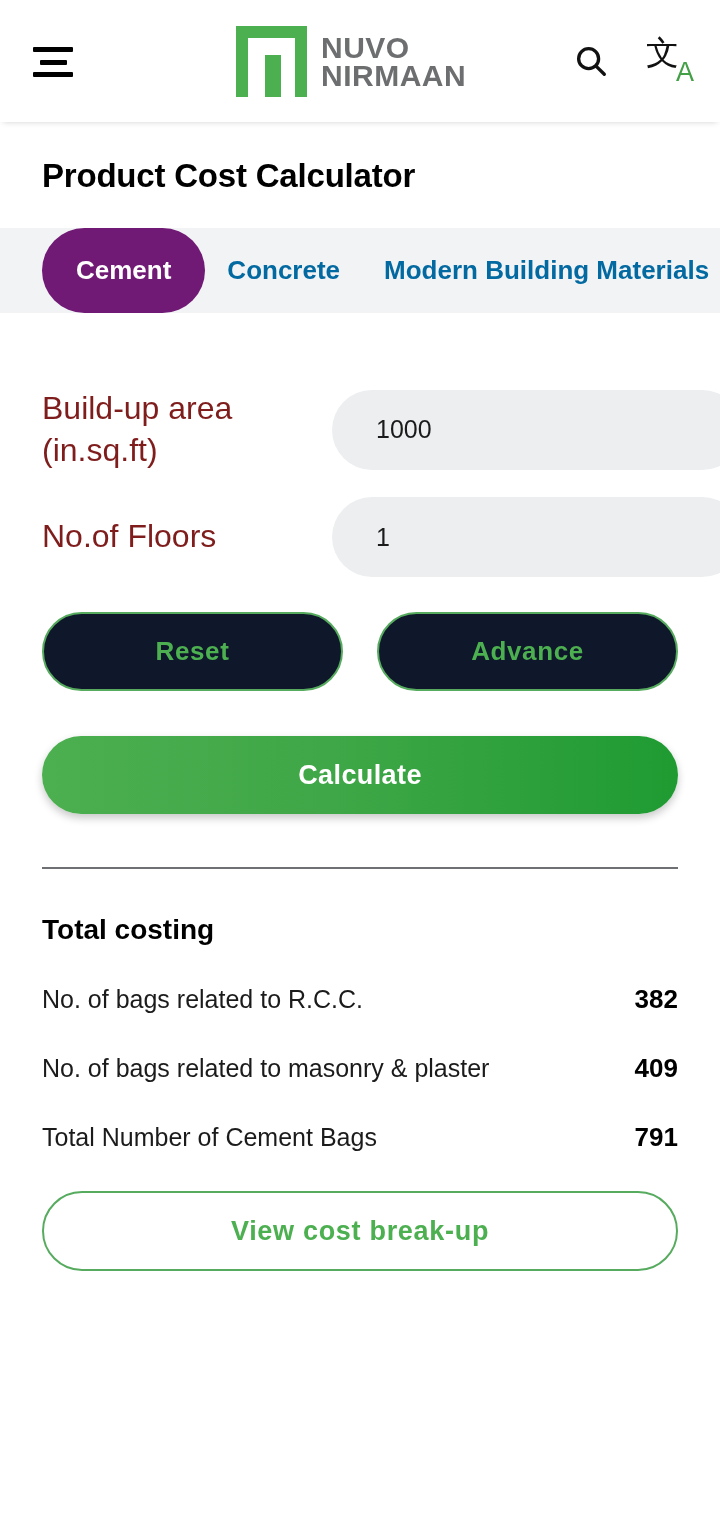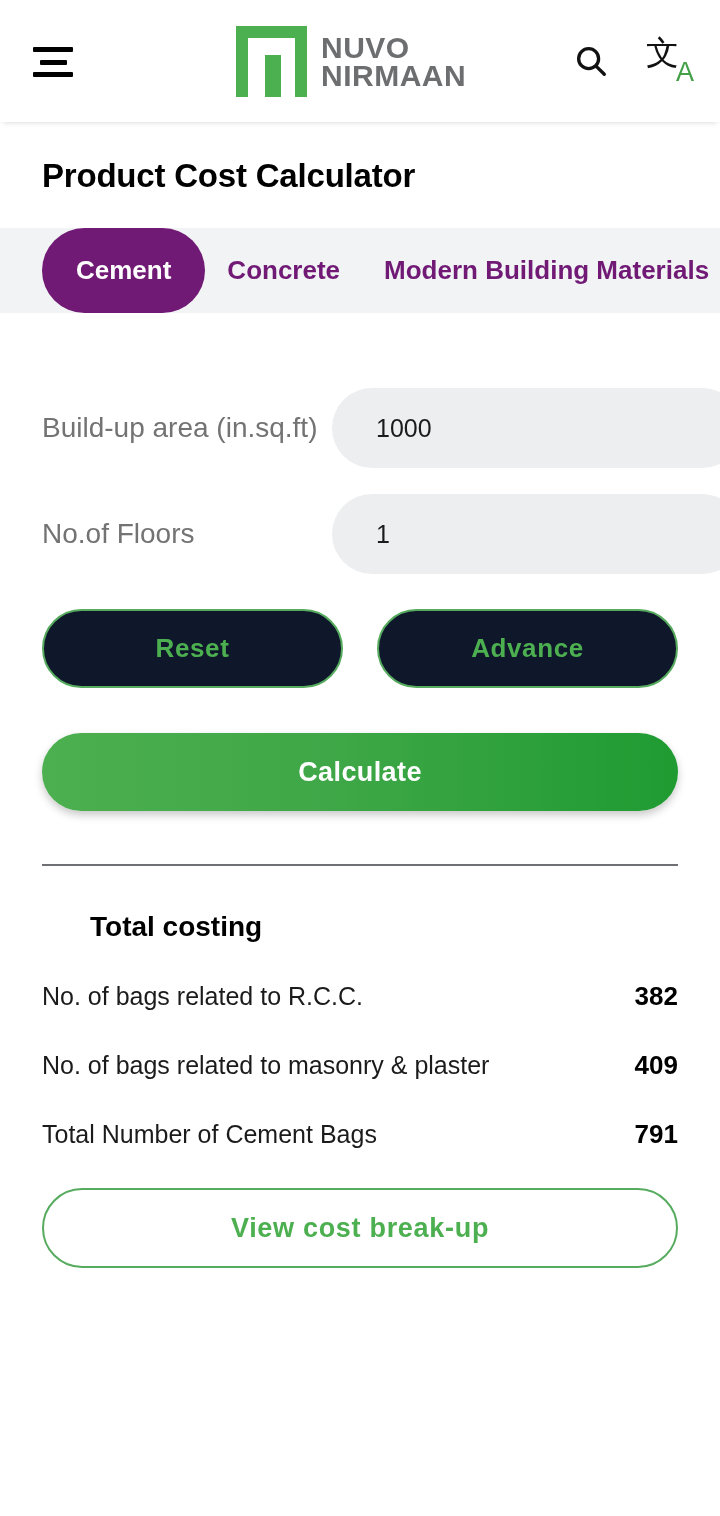--- a/index.html
+++ b/index.html
@@ -140,21 +140,21 @@
     margin-top: 33px;
     height: 85px;
     background: #f2f3f5;
     display: flex;
     align-items: center;
     position: relative;
   }
   .tab {
     font-size: 26px;
     font-weight: 700;
-    color: #701a75;
+    color: #0369a1;
     padding: 0 22px;
     height: 85px;
     display: flex;
     align-items: center;
     cursor: pointer;
     white-space: nowrap;
   }
   .tab:first-child { margin-left: 42px; }
   .tab.active {
     background: #701a75;
@@ -165,22 +165,22 @@
 
   
   .form { padding: 75px 42px 0 42px; }
   .field-row {
     display: flex;
     align-items: center;
     margin-bottom: 26px;
   }
   .field-label {
     width: 290px;
-    font-size: 28px;
-    color: #737373;
+    font-size: 32px;
+    color: #7f1d1d;
     line-height: 1.3;
     flex: none;
   }
   .field-input {
     flex: 1;
     height: 80px;
     background: #eceef0;
     border: none;
     border-radius: 40px;
     font-size: 25px;
@@ -232,21 +232,20 @@
     margin: 53px 42px 0 42px;
   }
 
   
   .results { padding: 45px 42px 0 42px; }
   .results-title {
     font-size: 28px;
     font-weight: 700;
     color: #000000;
     margin-bottom: 38px;
-    margin-left: 48px;
   }
   .result-row {
     display: flex;
     align-items: baseline;
     justify-content: space-between;
     margin-bottom: 38px;
   }
   .result-label {
     font-size: 25px;
     color: #1b1b1b;

